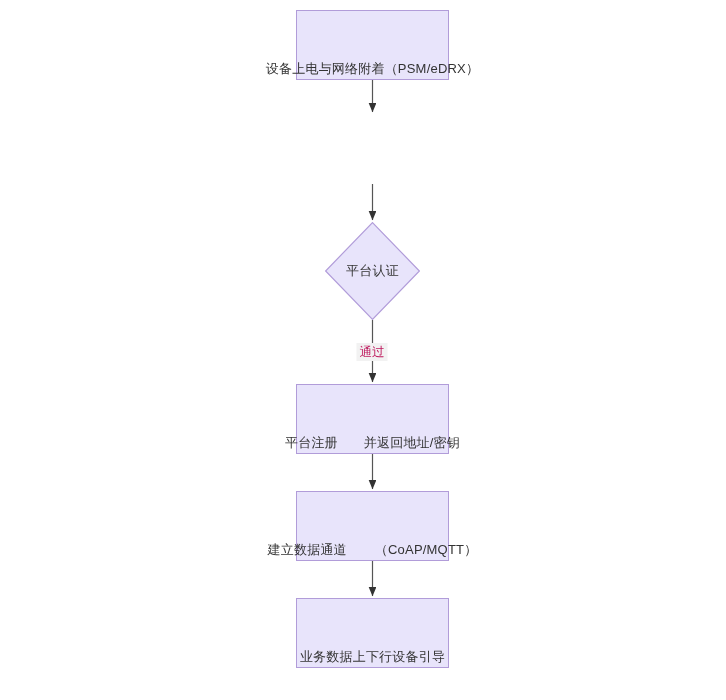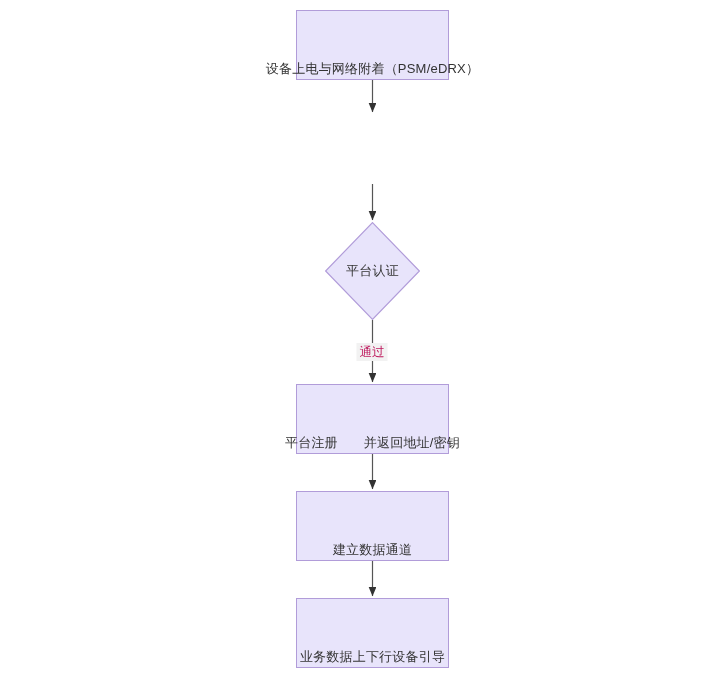--- a/index.html
+++ b/index.html
@@ -129,20 +129,21 @@
 
   <span class="edge-label" style="left:372px; top:352px;">通过</span>
 
   <div class="node node-rect" style="left:296px; top:384px; width:153px; height:70px;gap:26px;">
     <span class="node-line">平台注册</span>
     <span class="node-line">并返回地址/密钥</span>
   </div>
 
   <div class="node node-rect" style="left:296px; top:491px; width:153px; height:70px;gap:28px;">
     <span class="node-line">建立数据通道</span>
+    <span class="node-line">（CoAP/MQTT）</span>
   </div>
 
   <div class="node node-rect" style="left:296px; top:598px; width:153px; height:70px;">
     <span class="node-line">业务数据上下行</span>
     <span class="node-line">设备引导</span>
   </div>
 
 </div>
 
 </body></html>

